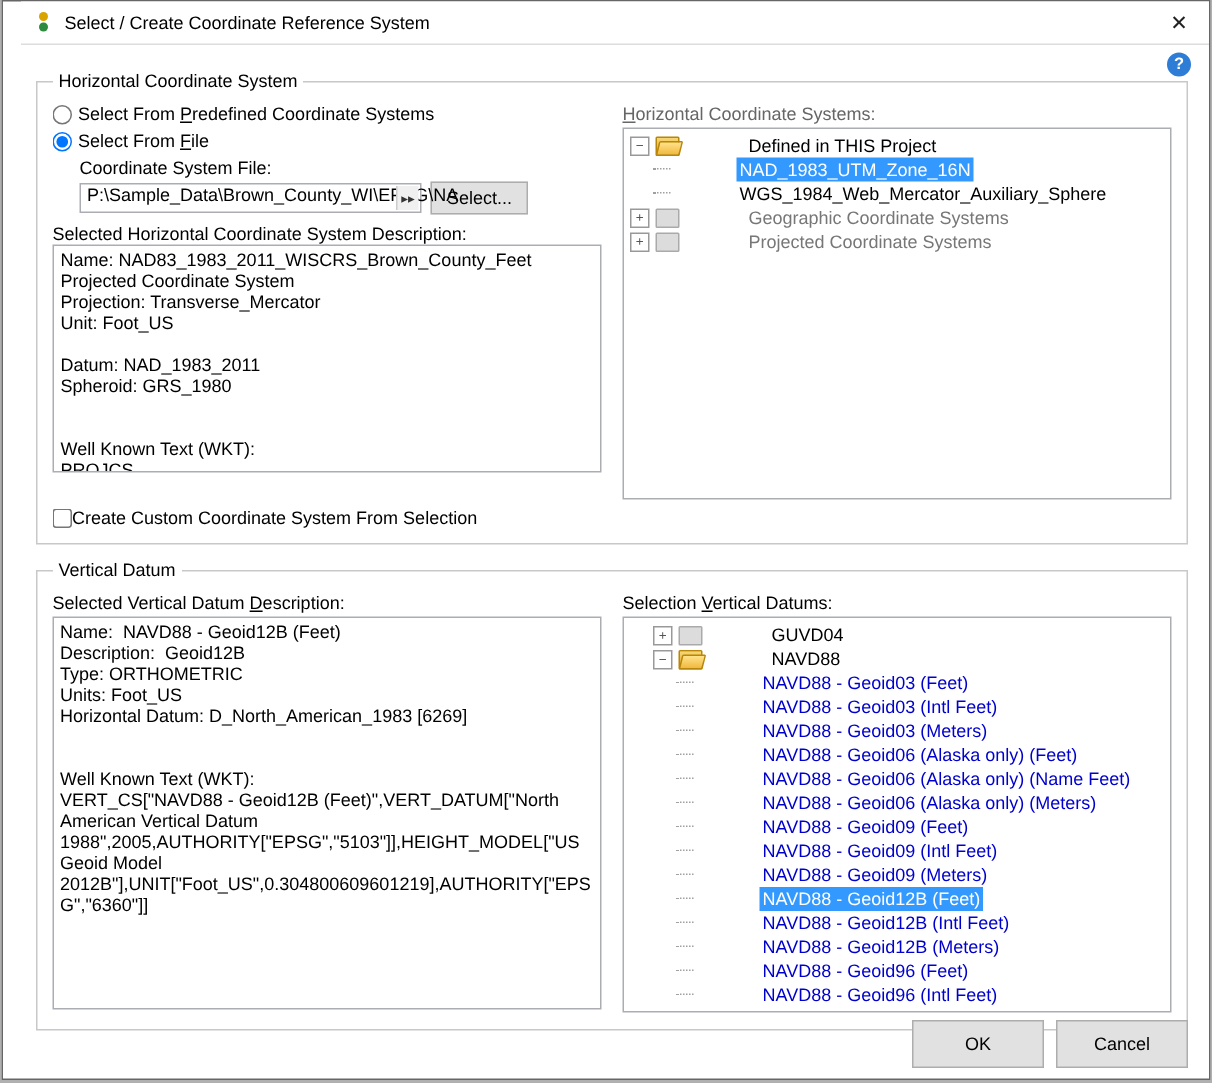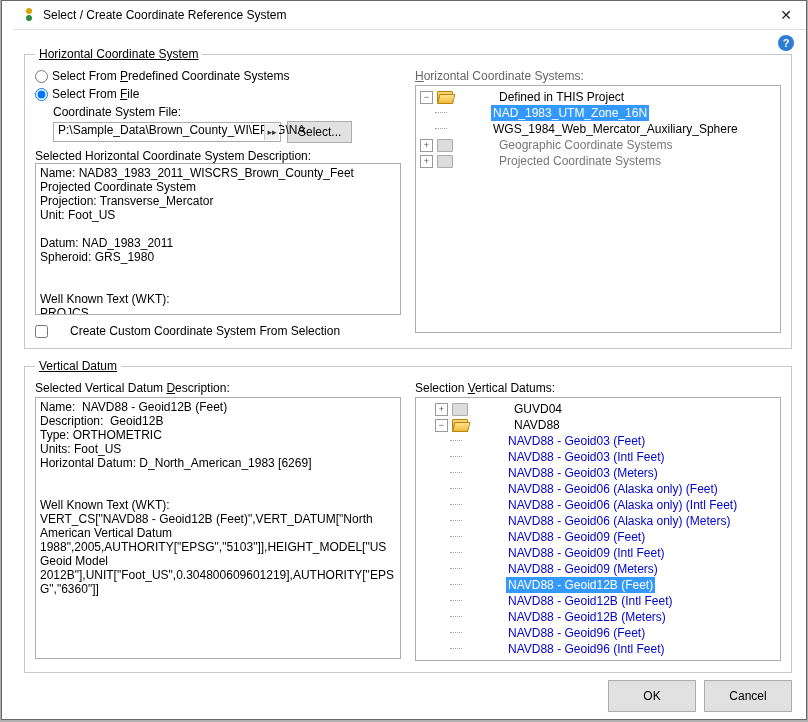--- a/index.html
+++ b/index.html
@@ -7,34 +7,34 @@
   .titlebar{height:28px;display:flex;align-items:center;border-bottom:1px solid #ddd;background:#fff;}
   .titlebar .tl-icon{width:14px;height:14px;margin:0 7px 0 8px;position:relative;}
   .titlebar .tl-icon .d{position:absolute;left:4px;width:6px;height:6px;border-radius:50%;}
   .titlebar .tl-icon .d1{top:0;background:#d9a400;}
   .titlebar .tl-icon .d2{top:7px;background:#2e8b3d;}
   .titlebar .title{flex:1;font-size:12px;}
   .titlebar .close{width:40px;height:28px;display:flex;align-items:center;justify-content:center;font-size:14px;color:#222;}
   .help-icon{position:absolute;right:12px;top:34px;width:16px;height:16px;border-radius:50%;background:#2d7cd6;color:#fff;display:flex;align-items:center;justify-content:center;font-size:11px;font-weight:bold;}
   .body{position:absolute;left:0;right:0;top:28px;bottom:46px;padding:8px 14px 0 22px;box-sizing:border-box;}
   fieldset.grp{border:1px solid #c8c8c8;margin:10px 0 0 0;padding:8px 10px 10px 10px;position:relative;}
-  fieldset.grp>legend{padding:0 4px;font-size:12px;text-decoration:underline;}
+  fieldset.grp>legend{padding:0 4px;font-size:12px;}
   .cols{display:flex;gap:14px;}
   .col{flex:1;min-width:0;}
   .radio-row{display:flex;align-items:center;gap:4px;margin:0 0 4px 0;}
   input[type=radio]{margin:0;}
   .u{text-decoration:underline;}
   .inline-label{margin-left:18px;margin-top:4px;margin-bottom:2px;}
   .file-row{display:flex;align-items:center;gap:6px;margin-left:18px;}
   .textbox{height:20px;border:1px solid #abadb3;padding:0 14px 0 4px;font-size:12px;width:228px;box-sizing:border-box;position:relative;background:#fff;}
   .textbox .drop-arrow{position:absolute;right:1px;top:1px;bottom:1px;width:14px;display:flex;align-items:center;justify-content:center;font-size:9px;color:#333;background:#f0f0f0;border-left:1px solid #ccc;}
   button.btn{height:22px;border:1px solid #adadad;background:#e1e1e1;padding:0 10px;font-size:12px;cursor:default;}
   .small-label{margin-top:6px;}
   textarea.desc{width:100%;height:152px;resize:none;border:1px solid #abadb3;font-family:Liberation Sans, sans-serif;font-size:12px;padding:2px 4px;box-sizing:border-box;overflow-y:scroll;white-space:pre-wrap;}
-  .chk-row{display:flex;align-items:center;gap:22px;margin-top:6px;}
+  .chk-row{display:flex;align-items:center;gap:0;margin-top:20px;}
   .chk-row input{margin:0;}
   .treebox{border:1px solid #abadb3;background:#fff;position:relative;}
   .tree-h{height:246px;}
   .tree-v{height:262px;overflow-y:scroll;}
   .tree{padding:3px 4px;font-size:12px;line-height:16px;}
   .tree-row{display:flex;align-items:center;white-space:nowrap;}
   .toggle{width:11px;height:11px;border:1px solid #999;margin-right:4px;display:flex;align-items:center;justify-content:center;font-size:9px;line-height:9px;color:#555;background:#fff;flex-shrink:0;}
   .spacer{width:15px;display:inline-block;flex-shrink:0;}
   .folder-ico{width:14px;height:11px;margin-right:4px;background:linear-gradient(#f7d774,#e0a528);border:1px solid #b8860b;border-radius:1px;flex-shrink:0;position:relative;}
   .folder-ico.closed{background:#dcdcdc;border-color:#aaa;}
@@ -192,21 +192,21 @@
                 <div class="tree-row">
                   <span class="spacer"></span>
                   <span class="spacer"></span>
                   <span class="leaf-dots"></span>
                   <span class="node-label link">NAVD88 - Geoid06 (Alaska only) (Feet)</span>
                 </div>
                 <div class="tree-row">
                   <span class="spacer"></span>
                   <span class="spacer"></span>
                   <span class="leaf-dots"></span>
-                  <span class="node-label link">NAVD88 - Geoid06 (Alaska only) (Intl Feet)</span>
+                  <span class="node-label link">NAVD88 - Geoid06 (Alaska only) (Name Feet)</span>
                 </div>
                 <div class="tree-row">
                   <span class="spacer"></span>
                   <span class="spacer"></span>
                   <span class="leaf-dots"></span>
                   <span class="node-label link">NAVD88 - Geoid06 (Alaska only) (Meters)</span>
                 </div>
                 <div class="tree-row">
                   <span class="spacer"></span>
                   <span class="spacer"></span>

